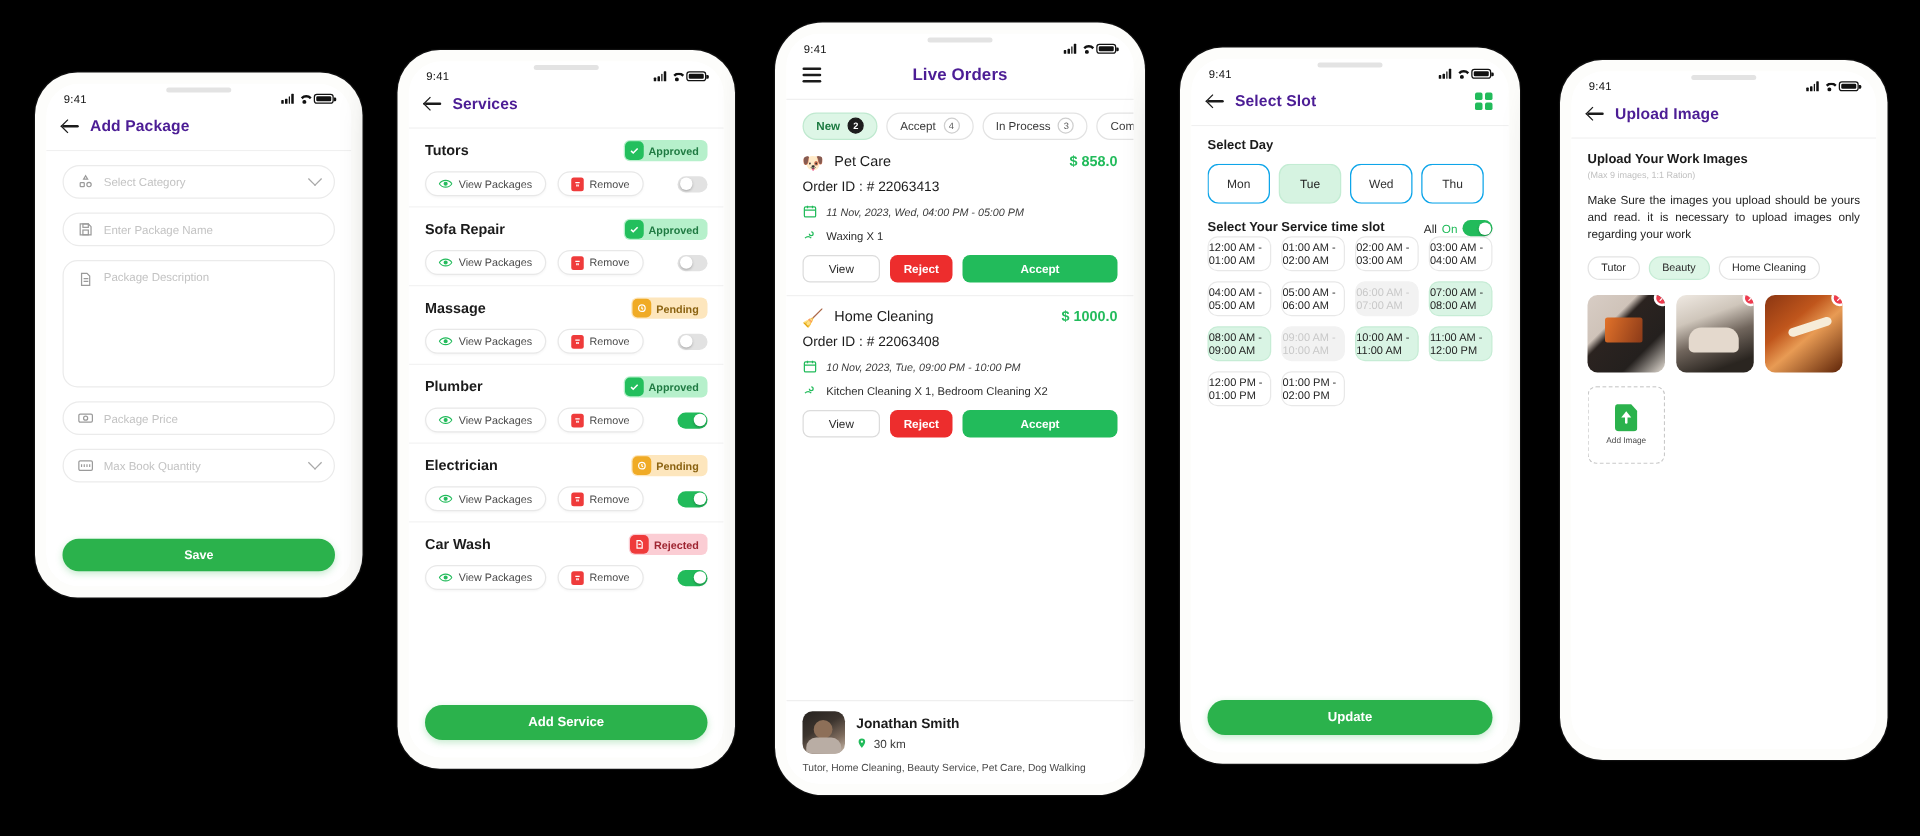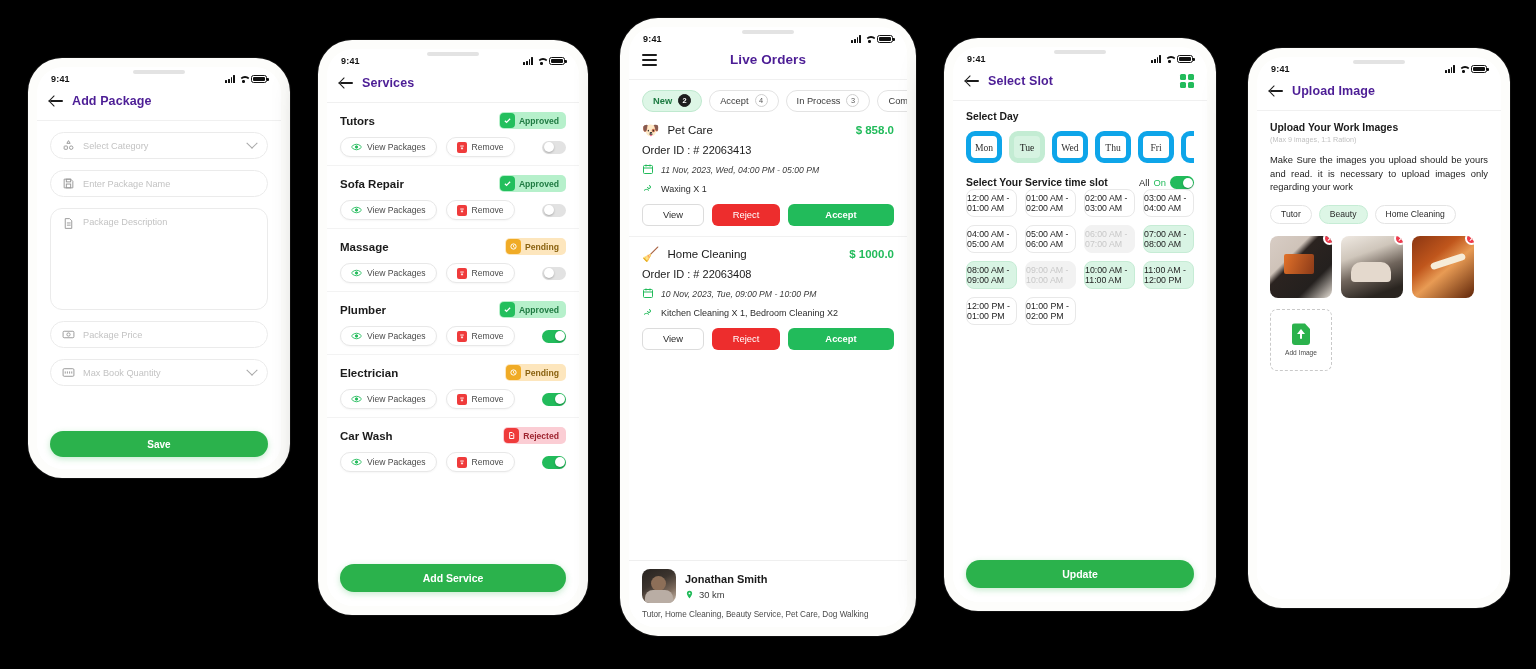--- a/index.html
+++ b/index.html
@@ -37,21 +37,21 @@
     width: 52px; height: 4px; border-radius: 3px; background: #e3e3e3;
     z-index: 5;
   }
 
   
   .statusbar {
     display: flex; align-items: center; justify-content: space-between;
     padding: 7px 14px 2px 14px;
     flex: 0 0 auto;
   }
-  .st-time { font-size: 9px; font-weight: 700; color: #111; letter-spacing: .2px; }
+  .st-time { font-size: 9px; font-weight: 400; color: #111; letter-spacing: .2px; }
   .st-right { display: flex; align-items: center; gap: 3px; }
   .bars { display: flex; align-items: flex-end; gap: 1px; height: 8px; }
   .bars i { display: block; width: 1.7px; background: #111; border-radius: .5px; }
   .bars i:nth-child(1){height:3px}.bars i:nth-child(2){height:4.5px}
   .bars i:nth-child(3){height:6px}.bars i:nth-child(4){height:8px}
   .wifi { width: 10px; height: 8px; position: relative; }
   .wifi:before {
     content:""; position:absolute; left:1px; top:1px;
     width:8px; height:8px; border:2px solid #111; border-radius:50%;
     clip-path: polygon(0 0,100% 0,50% 55%);
@@ -165,21 +165,21 @@
   .ord-price { font-size: 11.5px; font-weight:700; color:#22bb5b; }
   .ord-id { font-size: 11px; font-weight:400; color:#1b1b1b; margin-top: 7px; }
   .ord-line { display:flex;align-items:flex-end;gap:7px; margin-top: 7px; }
   .ord-line .gi { width:12px;height:12px;flex:0 0 auto;display:flex;align-items:center;justify-content:center;}
   .ord-line .gi svg{width:12px;height:12px;}
   .ord-date { font-size: 8.6px; color:#3a3a3a; font-style: italic; }
   .ord-items { font-size: 9px; color:#2c2c2c; }
   .ord-btns { display:flex; gap:8px; margin-top: 10px; }
   .obtn { height:22px;border-radius:6px;display:flex;align-items:center;justify-content:center;font-size:9.4px;cursor:pointer;}
   .obtn.view { width:62px;border:1px solid #dcdcdc;color:#2b2b2b;background:#fff;}
-  .obtn.reject { width:68px;background:#ed2d2d;color:#fff;font-weight:400;}
+  .obtn.reject { width:50px;background:#ed2d2d;color:#fff;font-weight:700;}
   .obtn.accept { flex:1 1 auto;background:#22bb5b;color:#fff;font-weight:600;}
   .provider {
     position:absolute; left:0; right:0; bottom:0;
     border-top:1px solid #efefef; background:#fff; padding: 8px 13px 8px 13px;
   }
   .prov-top { display:flex; align-items:center; gap:9px; }
   .avatar {
     width:34px;height:34px;border-radius:8px;flex:0 0 auto;overflow:hidden;
     background:linear-gradient(150deg,#26221f 0%,#3c342e 40%,#7c6a5c 70%,#cbbcae 100%);
     position:relative;
@@ -193,22 +193,22 @@
     background:#b9ada4;
   }
   .prov-name { font-size: 11px; font-weight:700; color:#1b1b1b; }
   .prov-dist { display:flex;align-items:center;gap:5px;margin-top:4px;font-size:9.4px;color:#3a3a3a; }
   .prov-tags { font-size: 8.2px; color:#4a4a4a; margin-top: 7px; }
 
   
   .sec-label { font-size: 10.4px; font-weight:700; color:#1b1b1b; }
   .days { display:flex; gap:7px; margin-top:9px; overflow:hidden; }
   .day {
-    flex:0 0 auto; width:36px;height:32px;border:5px solid #0ea5e9;border-radius:9px;
-    display:flex;align-items:center;justify-content:center;font-size:9.6px;color:#303030;background:#fff;cursor:pointer;font-family:Liberation Serif, serif;
+    flex:0 0 auto; width:50px;height:32px;border:1px solid #0ea5e9;border-radius:9px;
+    display:flex;align-items:center;justify-content:center;font-size:9.6px;color:#303030;background:#fff;cursor:pointer;
   }
   .day.sel{ background:#d6f3e1;border-color:#c3ecd3;color:#1b1b1b;}
   .slot-head{display:flex;align-items:center;justify-content:space-between;margin-top:13px;}
   .allon{display:flex;align-items:center;gap:4px;font-size:9.4px;color:#2b2b2b;}
   .allon .on{color:#22bb5b;}
   .slots { display:grid; grid-template-columns:1fr 1fr 1fr 1fr; gap:8px 8px; margin-top:0; }
   .slot {
     height:28px;border:1px solid #e8e8e8;border-radius:8px;background:#fff;
     display:flex;align-items:center;justify-content:center;font-size:8.8px;color:#222;cursor:pointer;
   }

